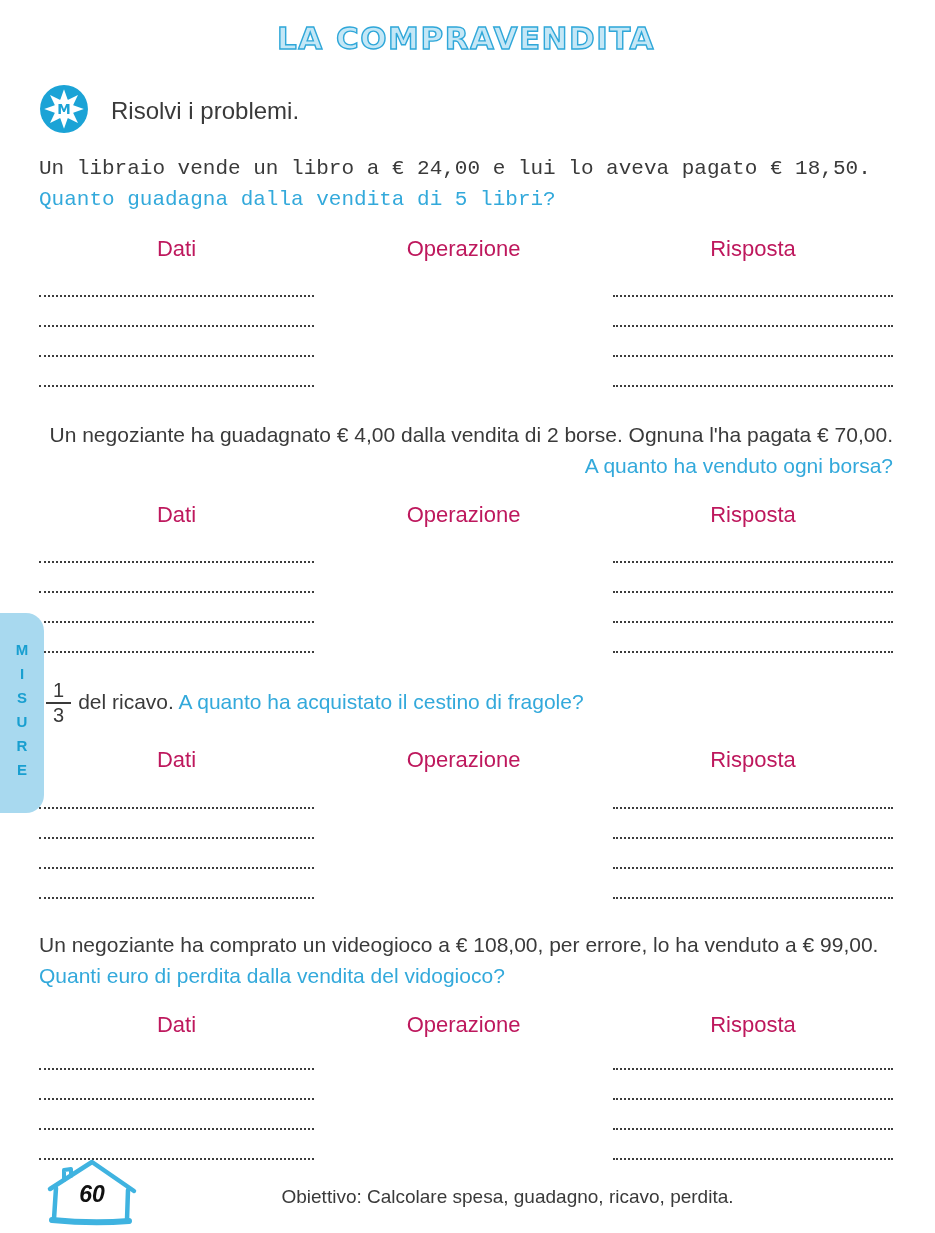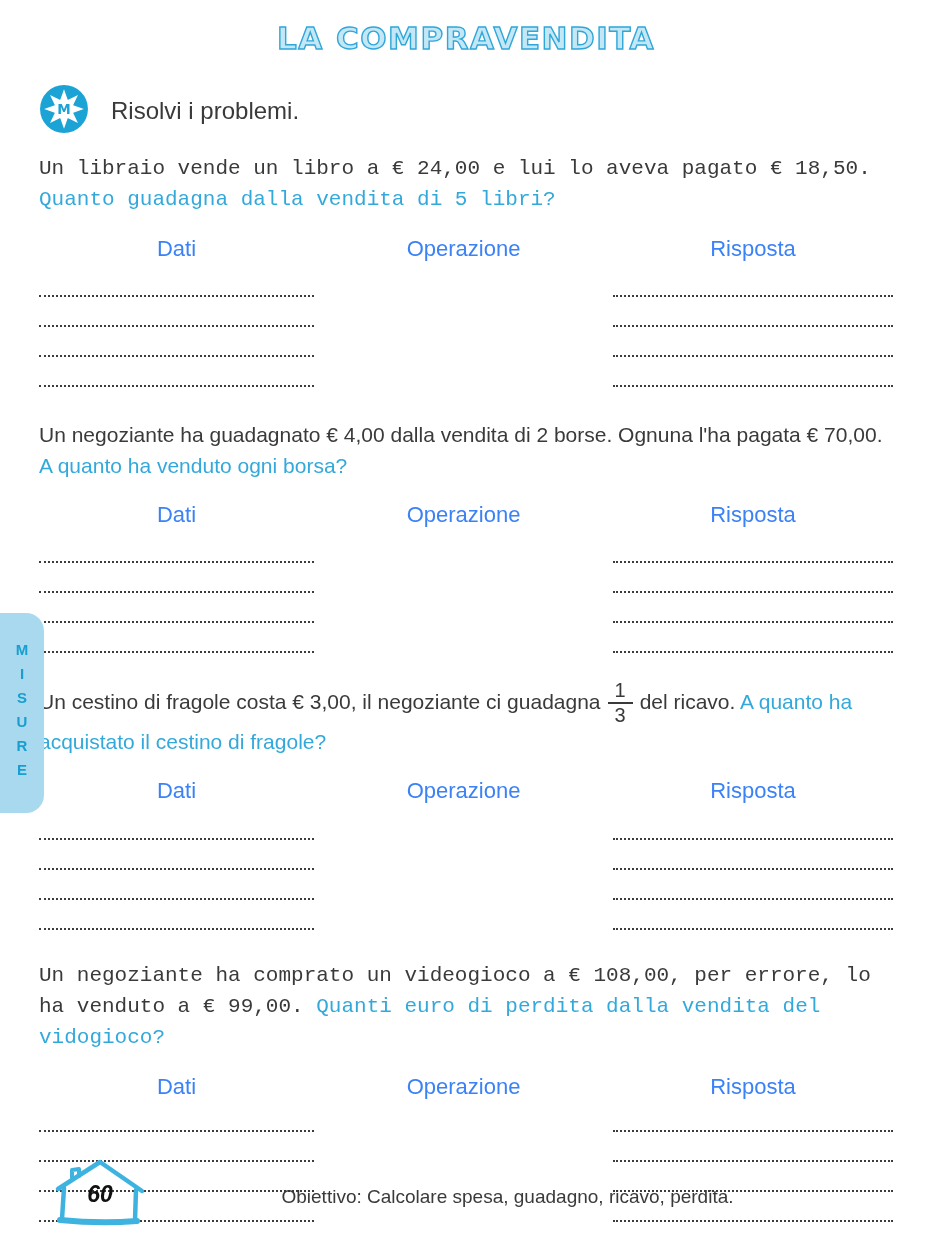--- a/index.html
+++ b/index.html
@@ -34,41 +34,41 @@
     height: 50px;
   }
   .instruction-text { font-size: 24px; color: #3a3a3a; text-align: right; }
   
   .problem {
     font-size: 21px;
     line-height: 31px;
     text-align: left;
   }
   .p1 { margin-top: 17px; font-family: Liberation Mono, monospace; }
-  .p2 { margin-top: 32px; }
+  .p2 { margin-top: 32px; text-align: right; }
   .p3 { margin-top: 27px; }
-  .p4 { margin-top: 30px; font-family: Liberation Mono, monospace; }
+  .p4 { margin-top: 30px; }
   .question { color: #33a9db; }
   .fraction {
     display: inline-flex;
     flex-direction: column;
     align-items: center;
     vertical-align: middle;
     margin: 0 7px;
     font-size: 20px;
     line-height: 21px;
   }
   .fraction .num { border-bottom: 2px solid #3a3a3a; padding: 0 7px 1px 7px; }
   .fraction .den { padding-top: 1px; }
   
   .headers {
     display: grid;
     grid-template-columns: 275px 1fr 280px;
     height: 28px;
-    color: #3b82f6;
+    color: #be185d;
     font-size: 22px;
   }
   .headers > div { text-align: center; }
   .h1 { margin-top: 13px; }
   .h2 { margin-top: 13px; }
   .h3 { margin-top: 4px; }
   .h4 { margin-top: 16px; }
   
   .work {
     display: grid;
@@ -92,21 +92,21 @@
     writing-mode: vertical-rl;
     text-orientation: upright;
     letter-spacing: 7px;
     font-size: 15px;
     font-weight: bold;
     color: #189fd0;
   }
   
   .house {
     position: absolute;
-    left: 48px; top: 1155px;
+    left: 40px; top: 1155px;
     width: 104px; height: 74px;
   }
   .house .num {
     position: absolute;
     left: 0; top: 26px; width: 100%;
     text-align: center;
     font-size: 23px;
     font-weight: bold;
     font-style: italic;
     color: #111;
@@ -187,21 +187,21 @@
     </div>
     <div></div>
     <div>
       <div class="dotline"></div>
       <div class="dotline"></div>
       <div class="dotline"></div>
       <div class="dotline"></div>
     </div>
   </div>
 
-  <p class="problem p3"><span>Un cestino di fragole costa € 3,00, il negoziante ci guadagna</span><span class="fraction">
+  <p class="problem p3"><span class="fraction">
         <span class="num">1</span>
         <span class="den">3</span>
       </span><span>del ricavo.</span> <span class="question">A quanto ha acquistato il cestino di fragole?</span></p>
 
   <div class="headers h3">
     <div>Dati</div>
     <div>Operazione</div>
     <div>Risposta</div>
   </div>
   <div class="work w3">

